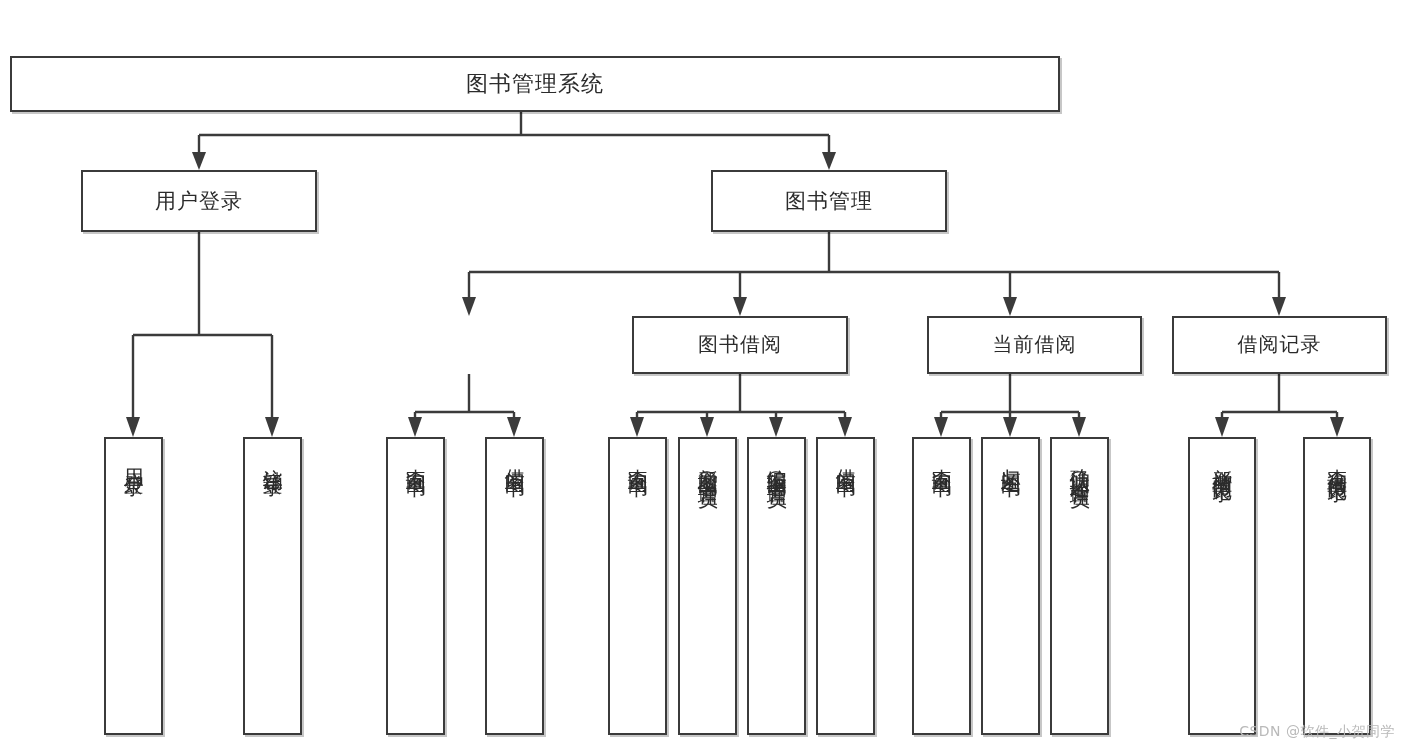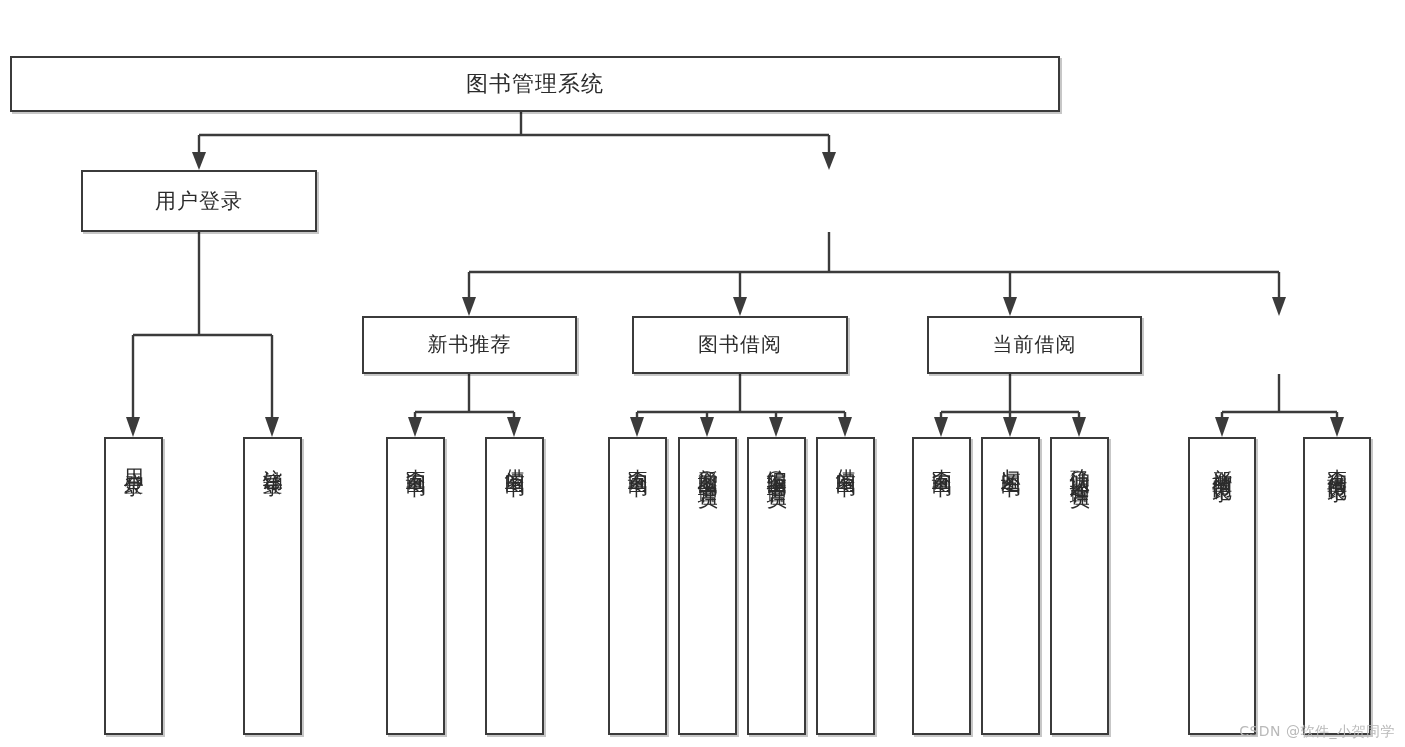--- a/index.html
+++ b/index.html
@@ -150,33 +150,36 @@
   </svg>
 
   <div class="node root" style="left:10px; top:12px; width:1050px; height:56px;margin-top:44px;">
     <span class="label">图书管理系统</span>
   </div>
 
   <div class="node level2" style="left:81px; top:170px; width:236px; height:62px;">
     <span class="label">用户登录</span>
   </div>
 
-
-  <div class="node level3" style="left:362px; top:316px; width:215px; height:58px;">
-    <span class="label">新书推荐</span>
-  </div>
+  <div class="node level2" style="left:711px; top:170px; width:236px; height:62px;">
+    <span class="label">图书管理</span>
+  </div>
+
 
   <div class="node level3" style="left:632px; top:316px; width:216px; height:58px;">
     <span class="label">图书借阅</span>
   </div>
 
   <div class="node level3" style="left:903px; top:316px; width:215px; height:58px;margin-left:24px;">
     <span class="label">当前借阅</span>
   </div>
 
+  <div class="node level3" style="left:1172px; top:316px; width:215px; height:58px;">
+    <span class="label">借阅记录</span>
+  </div>
 
   <div class="node leaf" style="left:104px; top:437px; width:59px; height:298px;">
     <span class="label">用户登录</span>
   </div>
 
   <div class="node leaf" style="left:243px; top:437px; width:59px; height:298px;">
     <span class="label">注销登录</span>
   </div>
 
   <div class="node leaf" style="left:386px; top:437px; width:59px; height:298px;">

